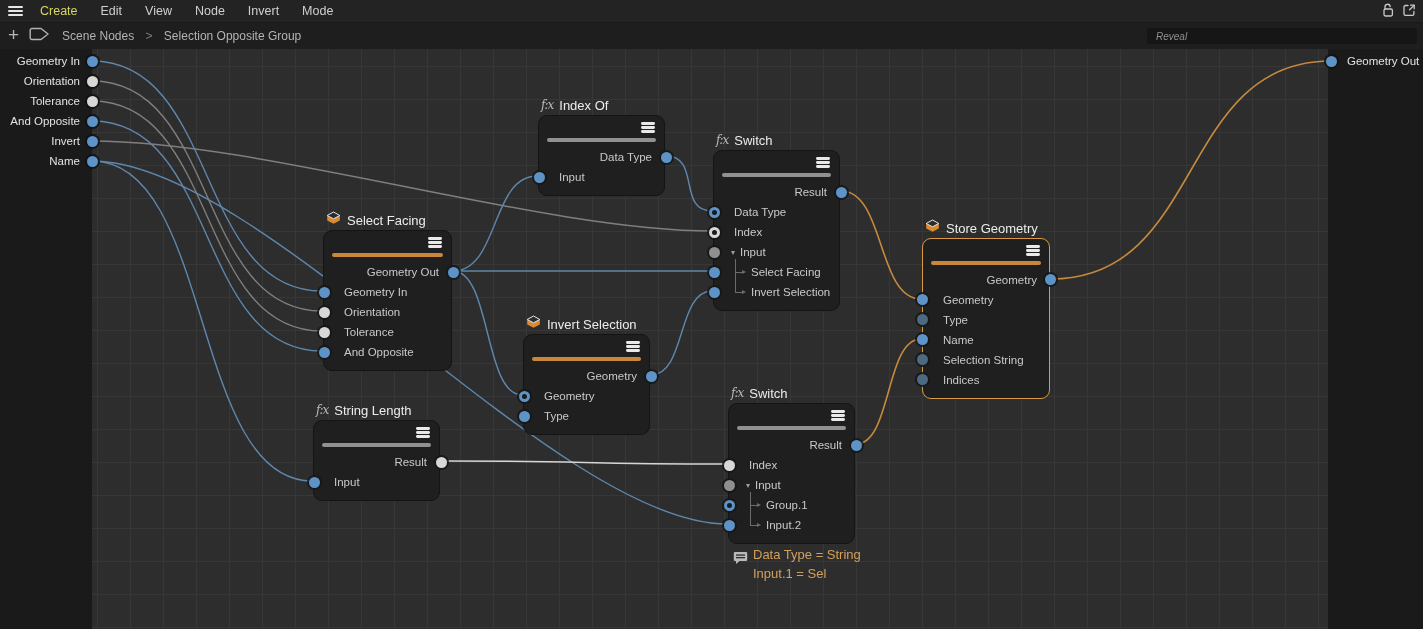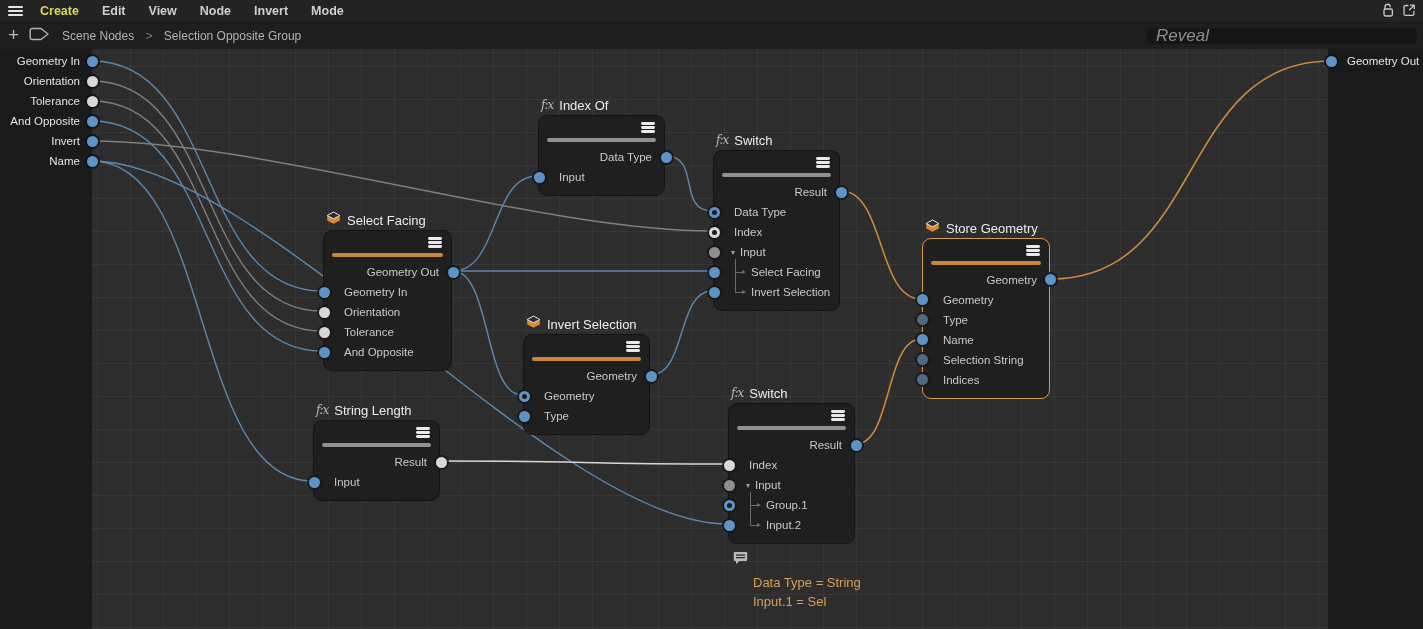--- a/index.html
+++ b/index.html
@@ -5,34 +5,34 @@
   html,body{margin:0;padding:0;background:#111;}
   #app{position:relative;width:1423px;height:629px;overflow:hidden;background:#2d2d2d;
        font-family:"Liberation Sans",sans-serif;-webkit-font-smoothing:antialiased;}
 
   
   .menubar{position:absolute;left:0;top:0;right:0;height:22px;background:#232323;
            display:flex;align-items:center;z-index:10;border-bottom:1px solid #1a1a1a;}
   .hamburger{width:15px;height:11px;margin:0 9px 0 8px;display:flex;flex-direction:column;justify-content:space-between;cursor:pointer;}
   .hamburger div{height:2.4px;background:#e6e6e6;border-radius:1px;}
   #menu-items{display:flex;gap:23px;margin-left:8px;font-size:12.5px;color:#cfcfcf;}
-  #menu-items .mi{cursor:default;font-weight:bold;}
+  #menu-items .mi{cursor:default;}
   #menu-items .mi.active{color:#d6d75e;}
   .winicons{position:absolute;right:6px;top:3px;display:flex;gap:7px;}
   .winicons svg{display:block;}
 
   
   .toolbar{position:absolute;left:0;top:23px;right:0;height:26px;background:#1e1e1e;
            display:flex;align-items:center;z-index:10;}
   .plus{font-size:19px;color:#b5b5b5;margin:0 10px 2px 8px;line-height:20px;}
   .shape-ic{margin-right:12px;}
   .crumb{font-size:12px;color:#b3b3b3;}
   .crumb .sep{color:#7d7d7d;margin:0 8px;}
   .search{position:absolute;right:6px;top:5px;width:252px;height:16px;background:#161616;
-          border:none;border-radius:3px;color:#cccccc;font-size:17px;padding:0 9px;
+          border:none;border-radius:3px;color:#cccccc;font-size:10px;padding:0 9px;
           font-family:"Liberation Sans",sans-serif;}
   .search::placeholder{color:#8f8f8f;font-style:italic;}
 
   
   .grid{position:absolute;left:0;top:49px;right:0;bottom:0;background-color:#2d2d2d;
     background-image:linear-gradient(#373737 1px,transparent 1px),
                      linear-gradient(90deg,#373737 1px,transparent 1px);
     background-size:33px 33px;background-position:31px 17px;z-index:1;}
   .strip{position:absolute;top:49px;bottom:0;background:#1a1a1a;z-index:2;}
   .strip.left{left:0;width:92px;}
@@ -310,21 +310,21 @@
         <div class="vline" style="top: 88px; height: 33px;"></div>
       </div>
       <div class="annot" style="left: 733px; top: 545px; z-index: 3;">
         <span style="position: absolute; left: 0px; top: 3px;">
           <svg width="15" height="14" viewBox="0 0 15 14">
             <path d="M2 1 h11 a1.2 1.2 0 0 1 1.2 1.2 v6.6 a1.2 1.2 0 0 1 -1.2 1.2 H6.5 L3 13 V10 H2 A1.2 1.2 0 0 1 0.8 8.8 V2.2 A1.2 1.2 0 0 1 2 1 Z" fill="#b9b9b9"></path>
             <rect x="3" y="3.4" width="9" height="1.3" fill="#2d2d2d"></rect>
             <rect x="3" y="6" width="9" height="1.3" fill="#2d2d2d"></rect>
           </svg>
         </span>
-        <div class="txt" style="color: rgb(210, 160, 92); margin-top: 28px;">
+        <div class="txt" style="color: rgb(210, 160, 92);">
           <div>Data Type = String</div>
           <div>Input.1 = Sel</div>
         </div>
       </div>
     </div>
 
 <div class="edge-label" style="left: 0px; width: 80px; top: 53px; text-align: right;">Geometry In</div>
     <div class="edge-dot" style="left: 86.5px; top: 55.5px; background: rgb(93, 147, 198);"></div>
     <div class="edge-label" style="left: 0px; width: 80px; top: 73px; text-align: right;">Orientation</div>
     <div class="edge-dot" style="left: 86.5px; top: 75.5px; background: rgb(216, 216, 216);"></div>

